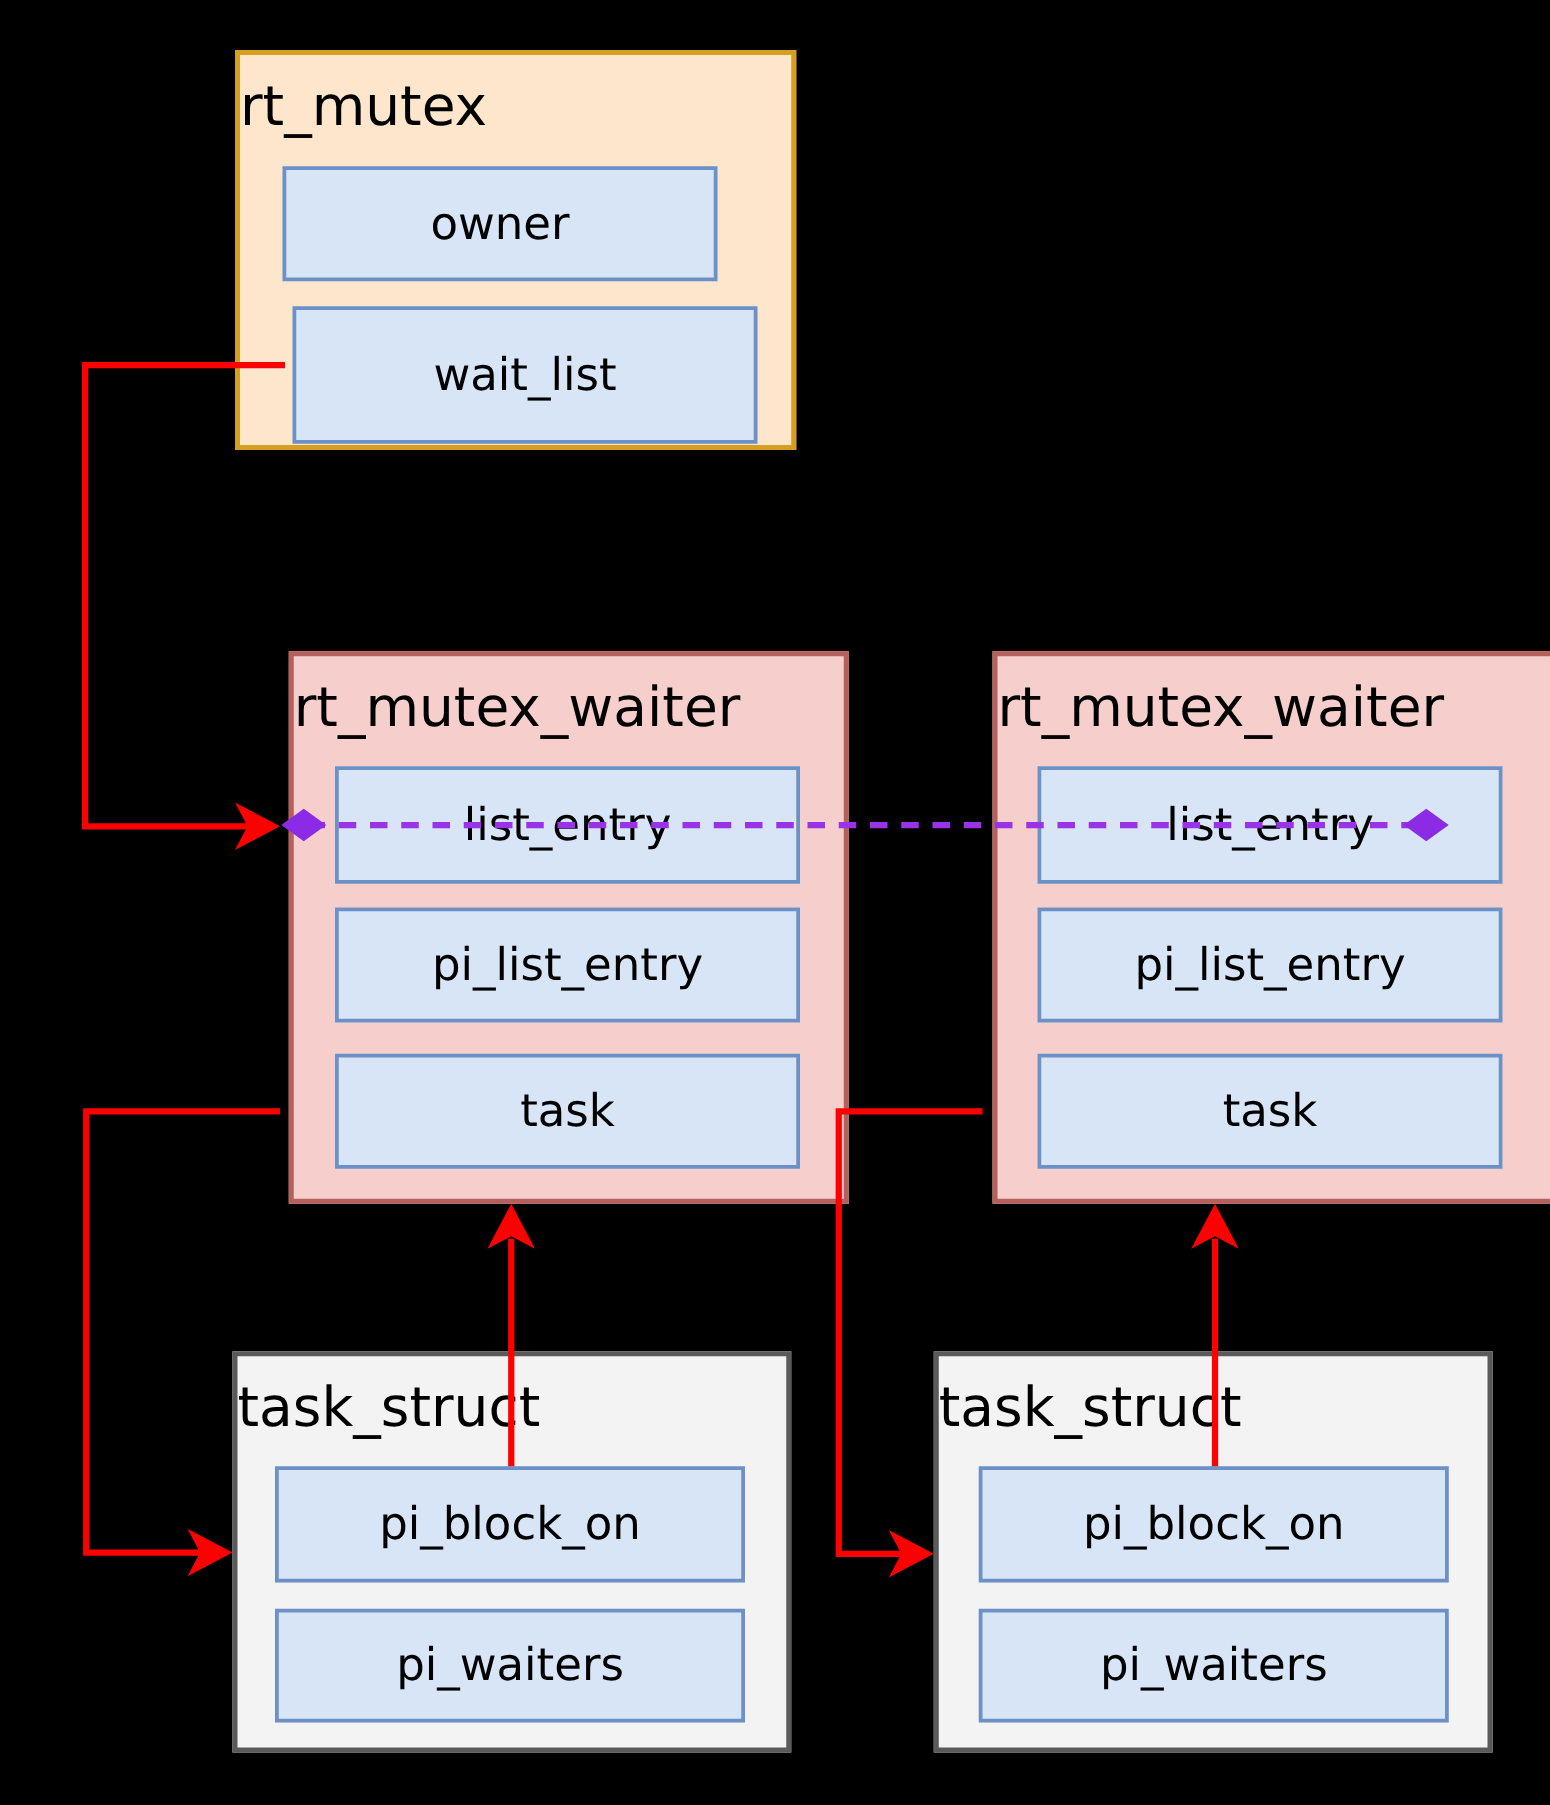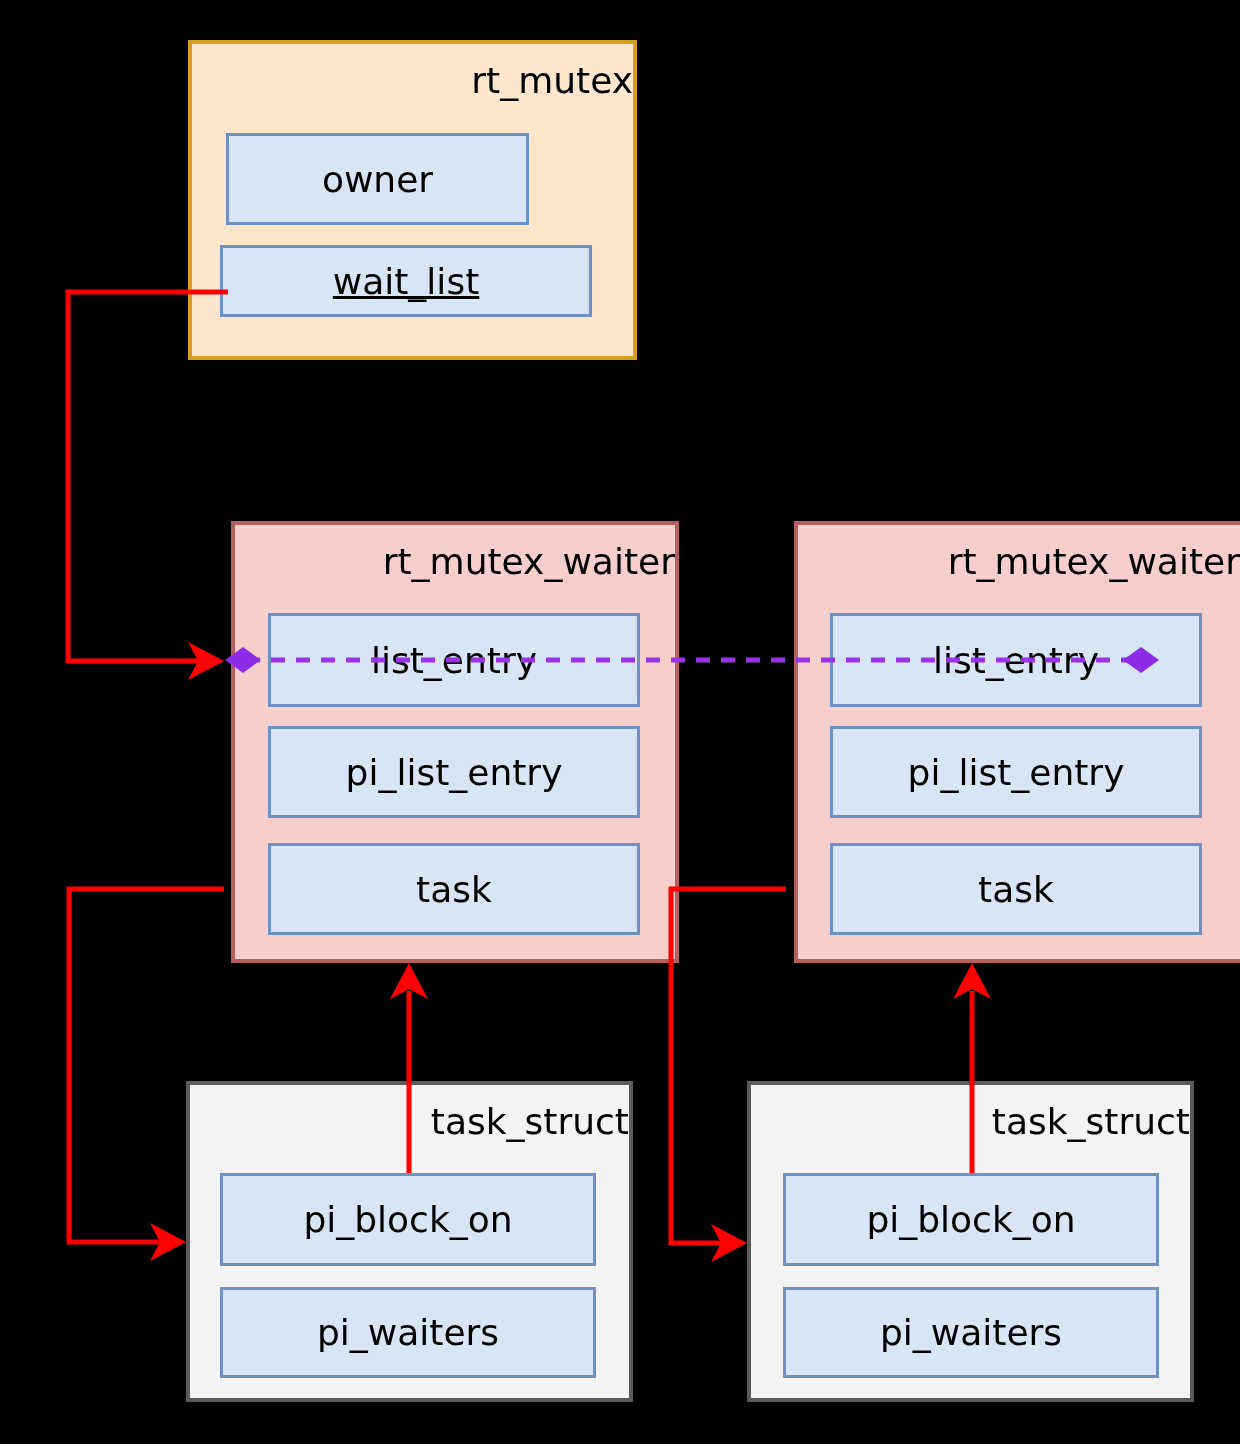--- a/index.html
+++ b/index.html
@@ -4,26 +4,26 @@
 <style>
   html,body{margin:0;padding:0;background:#000;}
   .canvas{
     position:relative;width:1240px;height:1444px;
     background:var(--background,#000);
     font-family:"DejaVu Sans",sans-serif;
     overflow:hidden;
   }
   .node{position:absolute;box-sizing:border-box;z-index:1;}
   .node-title{
-    text-align:right;font-size:36px;color:var(--text,#000);
+    text-align:left;font-size:44px;color:var(--text,#000);
     padding-top:16px;white-space:nowrap;
   }
   .node.rt-mutex{background:var(--rt-mutex-fill);border:4px solid var(--rt-mutex-border);}
   .node.waiter{background:var(--waiter-fill);border:4px solid var(--waiter-border);margin-left:44px;}
-  .node.task-struct{background:var(--task-struct-fill);border:4px solid var(--task-struct-border);padding-left:12px;}
+  .node.task-struct{background:var(--task-struct-fill);border:4px solid var(--task-struct-border);}
   .field{
     position:absolute;box-sizing:border-box;
     background:var(--field-fill);border:3px solid var(--field-border);
     display:flex;align-items:center;justify-content:center;
   }
   .field span{
     position:relative;z-index:3;
     font-size:36px;color:var(--text,#000);white-space:nowrap;
   }
   svg.layer{position:absolute;left:0;top:0;pointer-events:none;}
@@ -34,24 +34,24 @@
   .red-stroke{stroke:var(--red-arrow);stroke-width:5;fill:none;}
   .red-fill{fill:var(--red-arrow);}
 </style>
 </head>
 <body>
 
 <div class="canvas">
 
   <div class="node rt-mutex" style="left:188px;top:40px;width:449px;height:320px;">
     <div class="node-title">rt_mutex</div>
-    <div class="field" style="left:34px;top:89px;width:303px;height:92px;">
+    <div class="field" style="left:34px;top:89px;width:348px;height:92px;">
       <span>owner</span>
     </div>
-    <div class="field" style="left:28px;top:201px;width:372px;height:72px;text-decoration:underline;">
+    <div class="field" style="left:42px;top:201px;width:372px;height:110px;">
       <span>wait_list</span>
     </div>
   </div>
 
   <div class="node waiter" style="left:187px;top:521px;width:448px;height:442px;">
     <div class="node-title">rt_mutex_waiter</div>
     <div class="field" style="left:33px;top:88px;width:372px;height:94px;">
       <span>list_entry</span>
     </div>
     <div class="field" style="left:33px;top:201px;width:372px;height:92px;">

